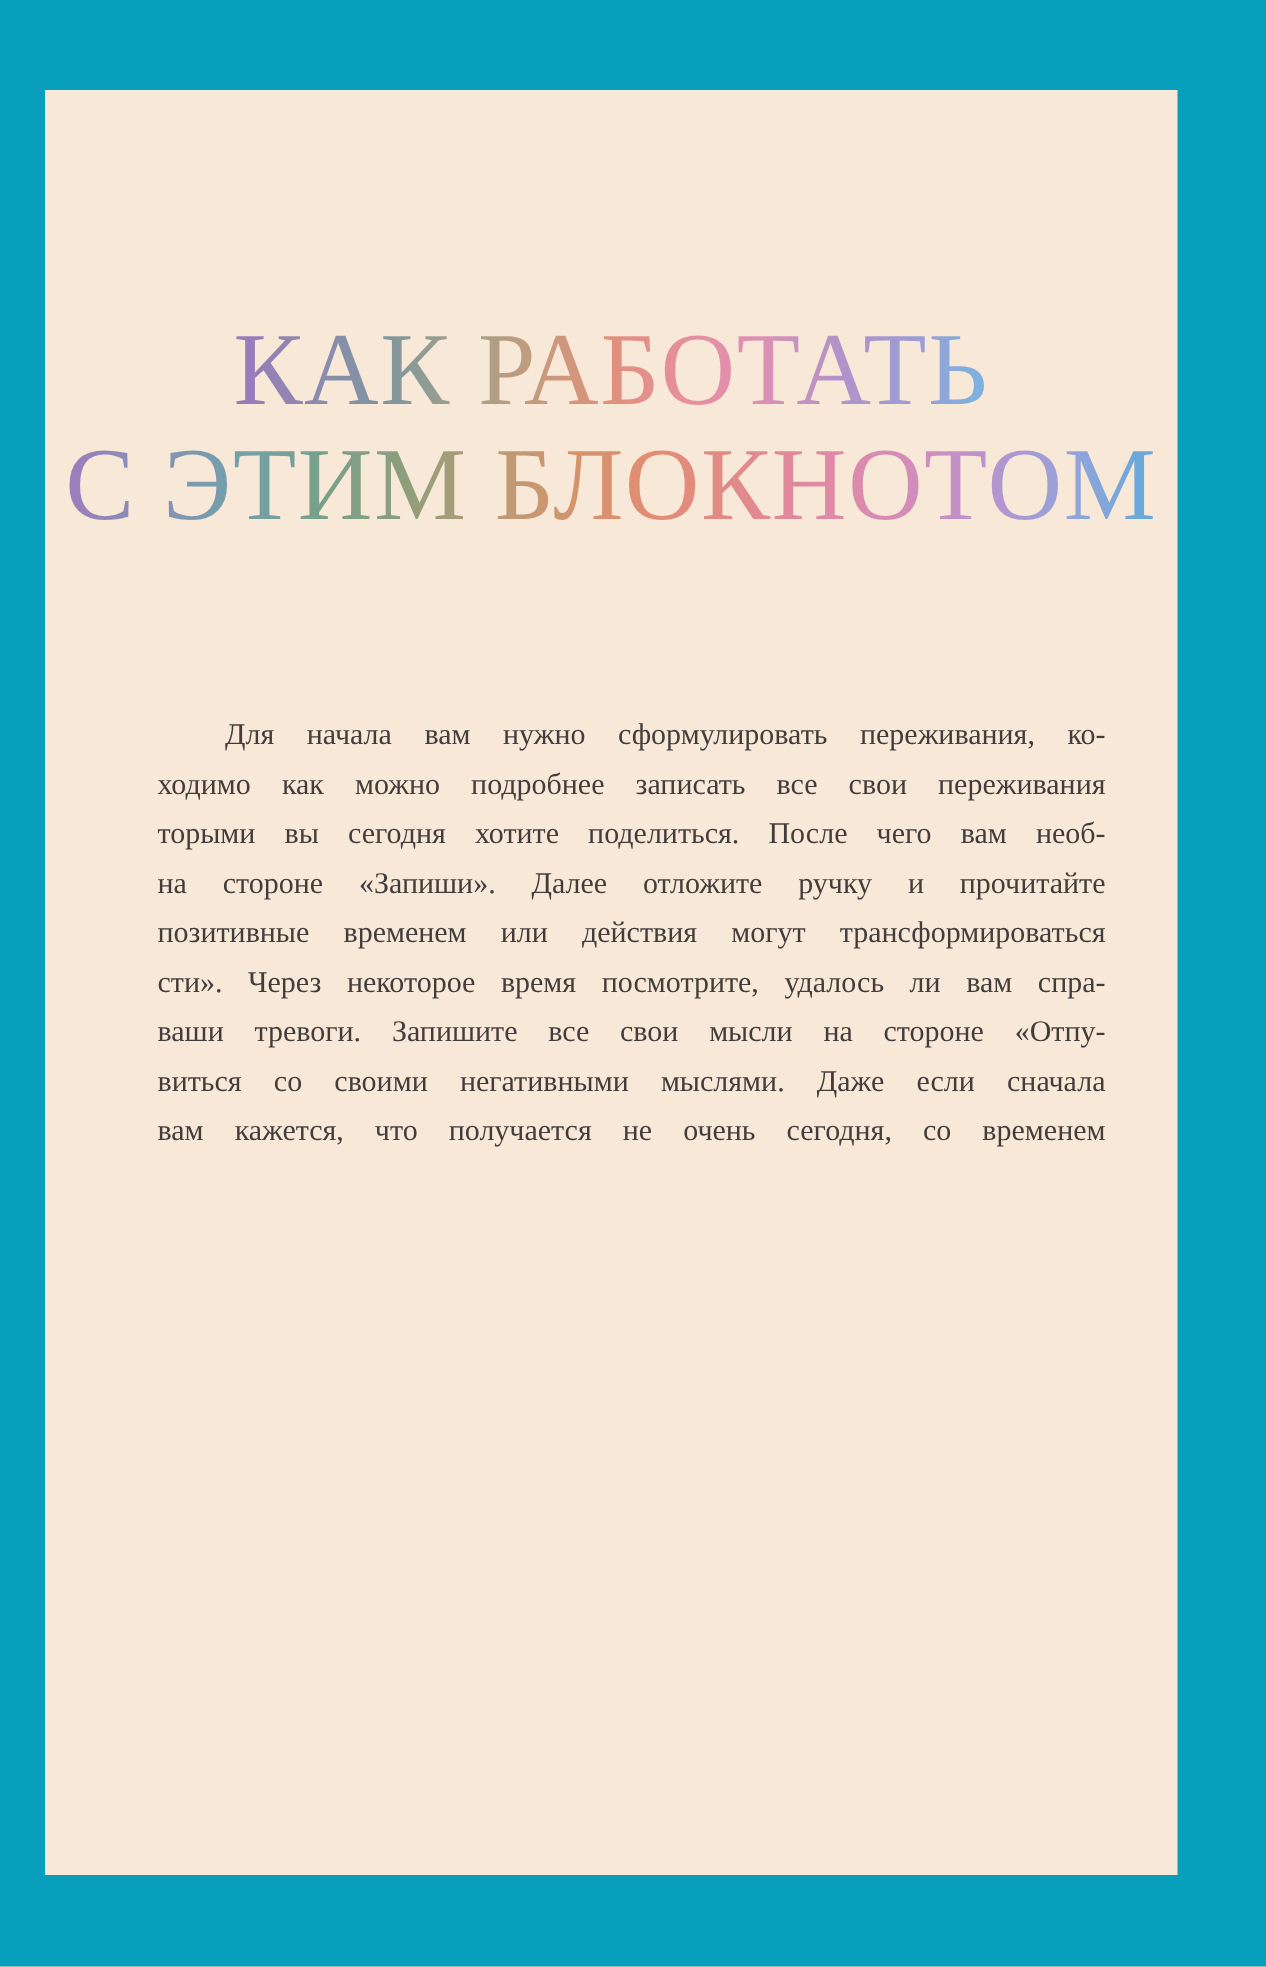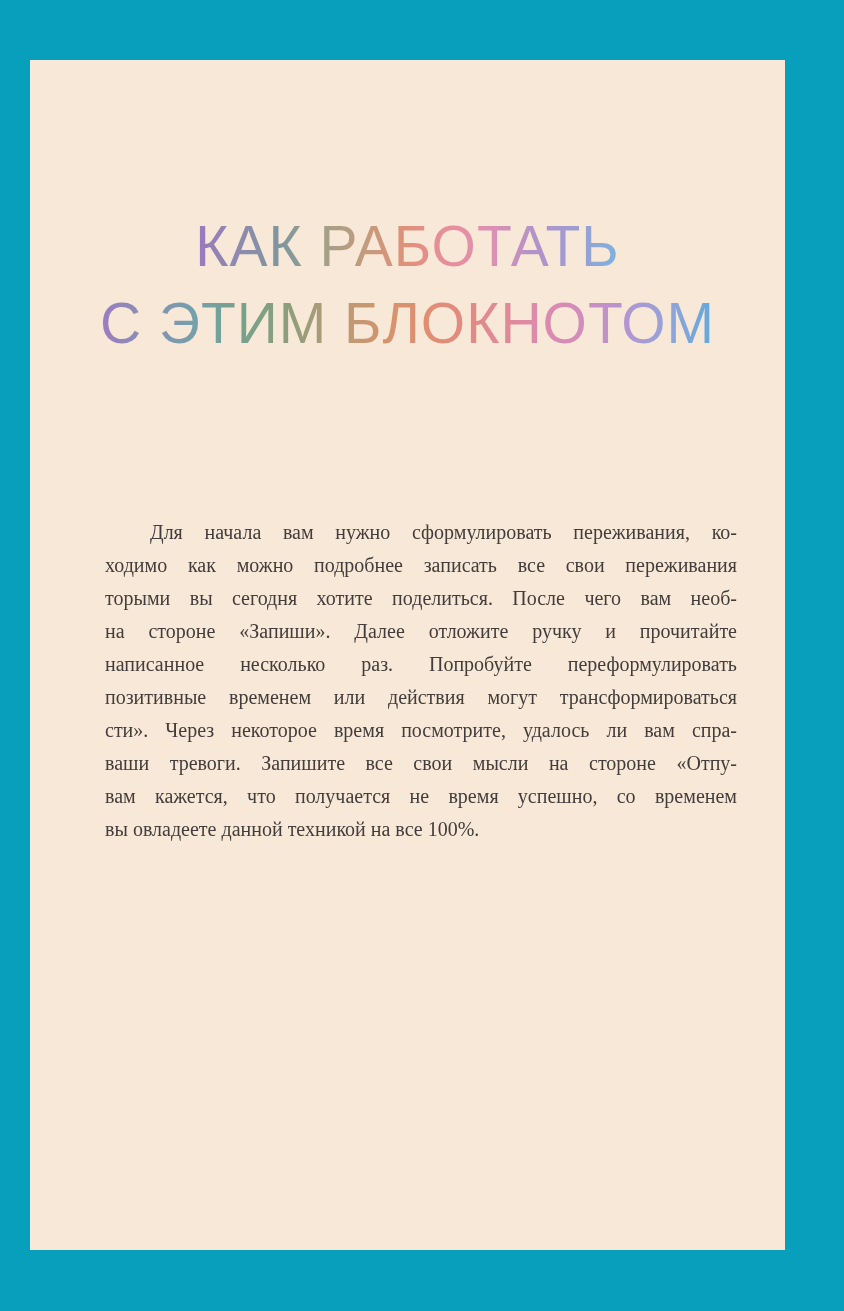--- a/index.html
+++ b/index.html
@@ -27,33 +27,33 @@
     margin: 0;
     text-align: center;
     font-weight: 400;
   }
   .title-row {
     line-height: 77px;
     height: 77px;
   }
   .title-line {
     display: inline-block;
-    font-family: Liberation Sans, sans-serif;
-    font-size: 57px;
+    font-family: Liberation Serif, serif;
+    font-size: 69px;
     letter-spacing: 1px;
     font-weight: 400;
     -webkit-background-clip: text;
     background-clip: text;
     color: transparent;
     -webkit-text-fill-color: transparent;
     background-image: linear-gradient(to right, #9A79BD, #7AB4E1); 
   }
   .body-text {
     position: absolute;
-    top: 456px;
+    top: 414px;
     left: 75px;
     width: 632px;
     color: var(--ink, #423D3B);
     font-size: 20px;
     line-height: 33px;
   }
   .text-line {
     text-align: justify;
     text-align-last: justify;
     -moz-text-align-last: justify;
@@ -73,21 +73,20 @@
     <div class="title-row">
       <span class="title-line" style="background-image: linear-gradient(to right, rgb(156, 124, 190), rgb(135, 145, 181), rgb(115, 160, 170), rgb(119, 161, 140), rgb(140, 158, 123), rgb(184, 155, 119), rgb(211, 148, 108), rgb(226, 141, 115), rgb(224, 138, 138), rgb(224, 137, 165), rgb(213, 140, 185), rgb(183, 148, 207), rgb(147, 164, 218), rgb(96, 170, 219));">С ЭТИМ БЛОКНОТОМ</span>
     </div>
   </h1>
 
   <div class="body-text">
     <div class="text-line indent">Для начала вам нужно сформулировать переживания, ко-</div>
     <div class="text-line">ходимо как можно подробнее записать все свои переживания</div>
     <div class="text-line">торыми вы сегодня хотите поделиться. После чего вам необ-</div>
     <div class="text-line">на стороне «Запиши». Далее отложите ручку и прочитайте</div>
-    <div class="text-line">написанное несколько раз. Попробуйте переформулировать</div>
     <div class="text-line">позитивные временем или действия могут трансформироваться</div>
     <div class="text-line">сти». Через некоторое время посмотрите, удалось ли вам спра-</div>
     <div class="text-line">ваши тревоги. Запишите все свои мысли на стороне «Отпу-</div>
-    <div class="text-line">вам кажется, что получается не время успешно, со временем</div>
-    <div class="text-line last">вы овладеете данной техникой на все 100%.</div>
+    <div class="text-line">виться со своими негативными мыслями. Даже если сначала</div>
+    <div class="text-line">вам кажется, что получается не очень сегодня, со временем</div>
   </div>
 
 </div>
 
 </body></html>

